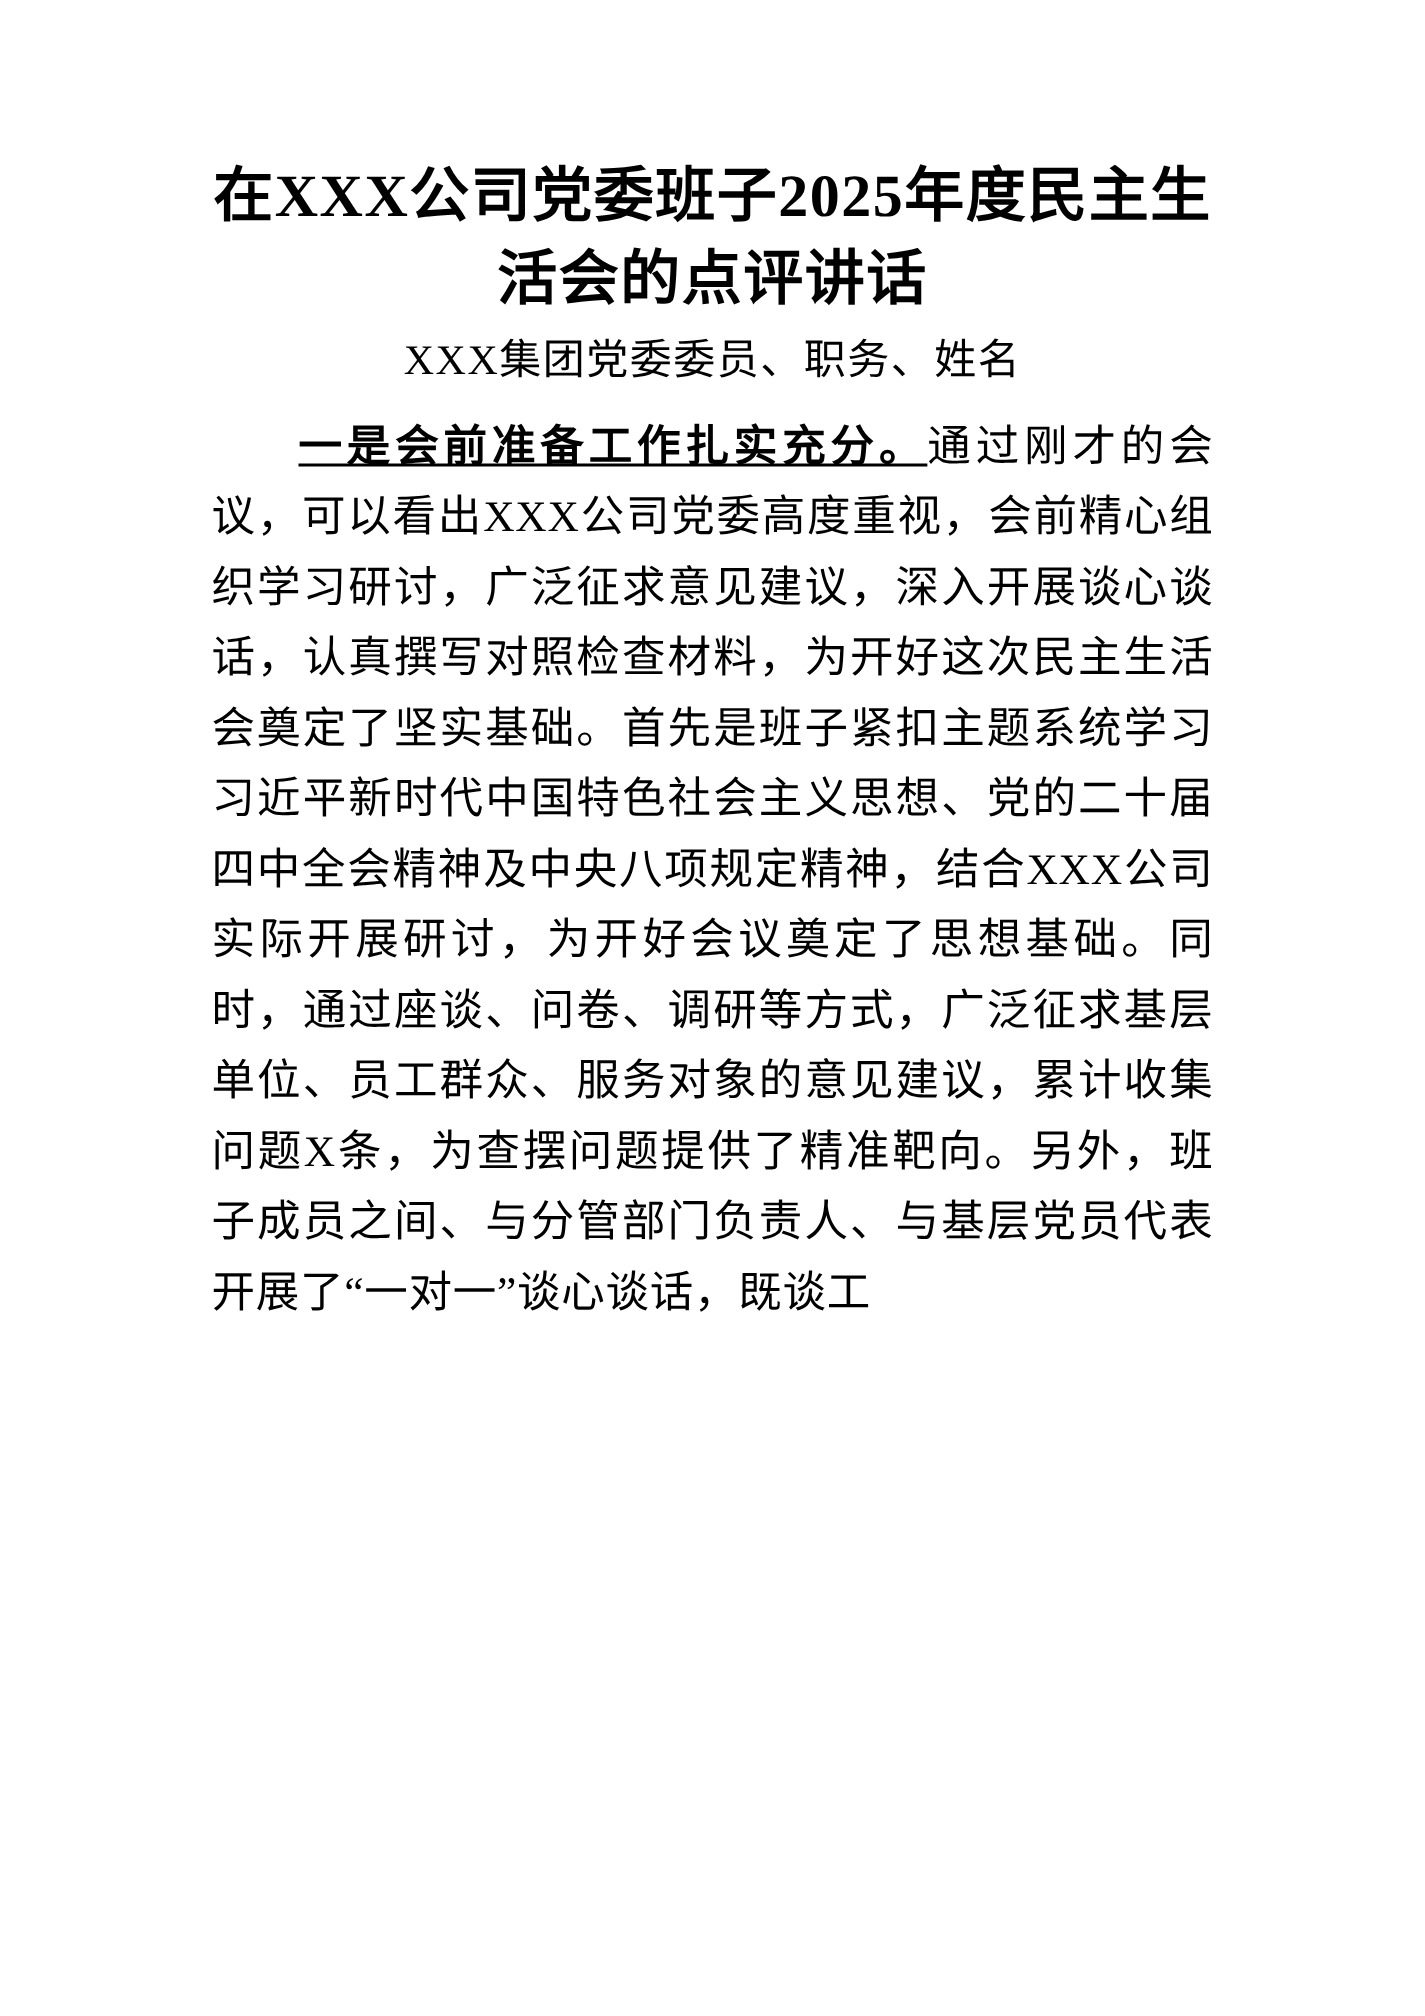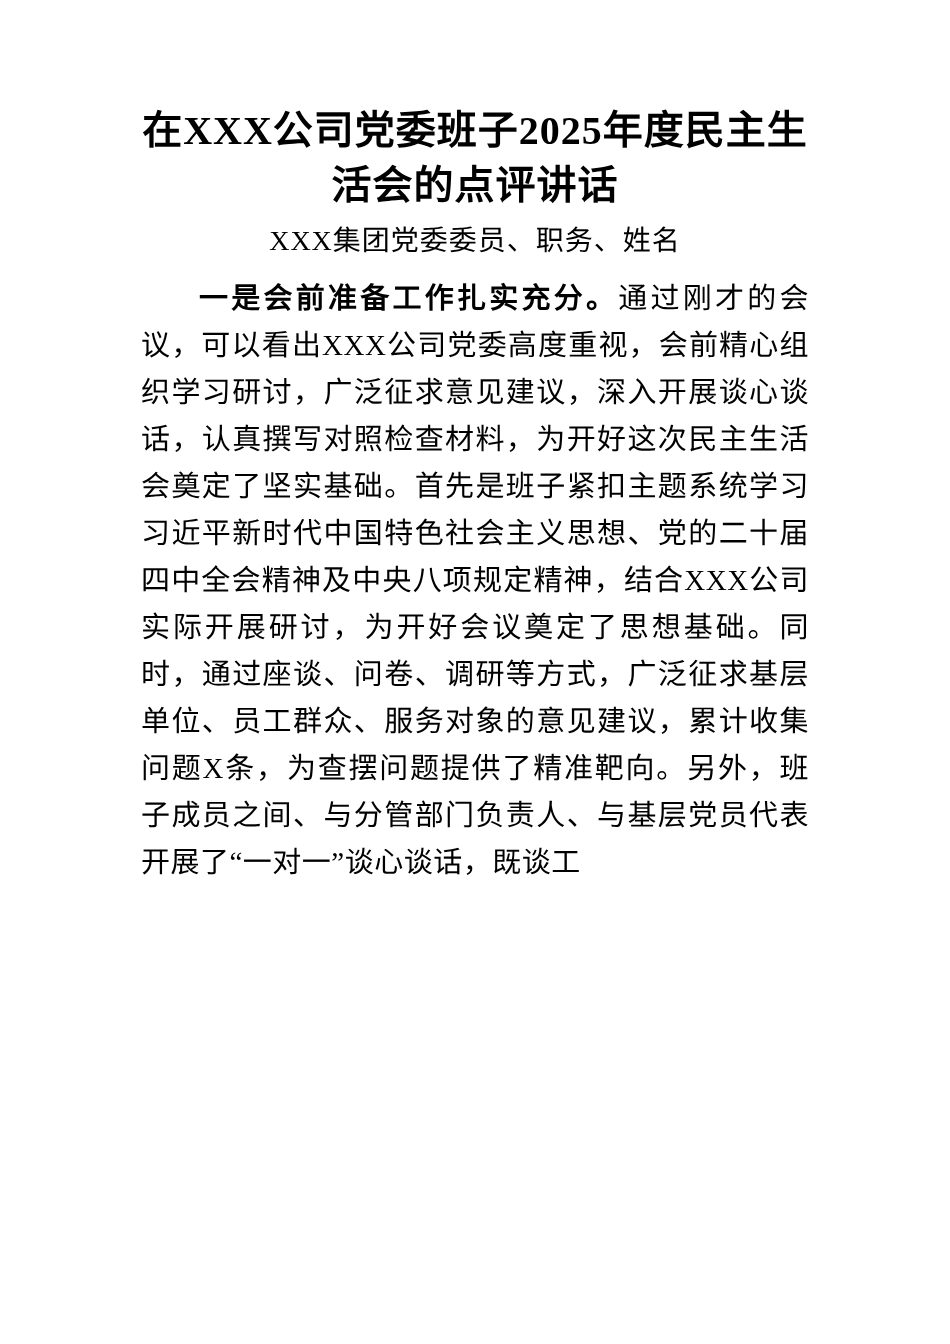--- a/index.html
+++ b/index.html
@@ -50,20 +50,21 @@
   .body-para {
     margin: 0;
     font-size: 29px;
     line-height: 47px;
     text-align: justify;
     text-indent: 2em;
     letter-spacing: 0.5px;
   }
   .body-para .lead {
     font-weight: bold;
+    text-decoration: underline;
   }
 </style>
 </head>
 <body>
 
 <div class="page">
   <div class="content">
 
     <h1 class="doc-title">在XXX公司党委班子2025年度民主生活会的点评讲话</h1>
 

